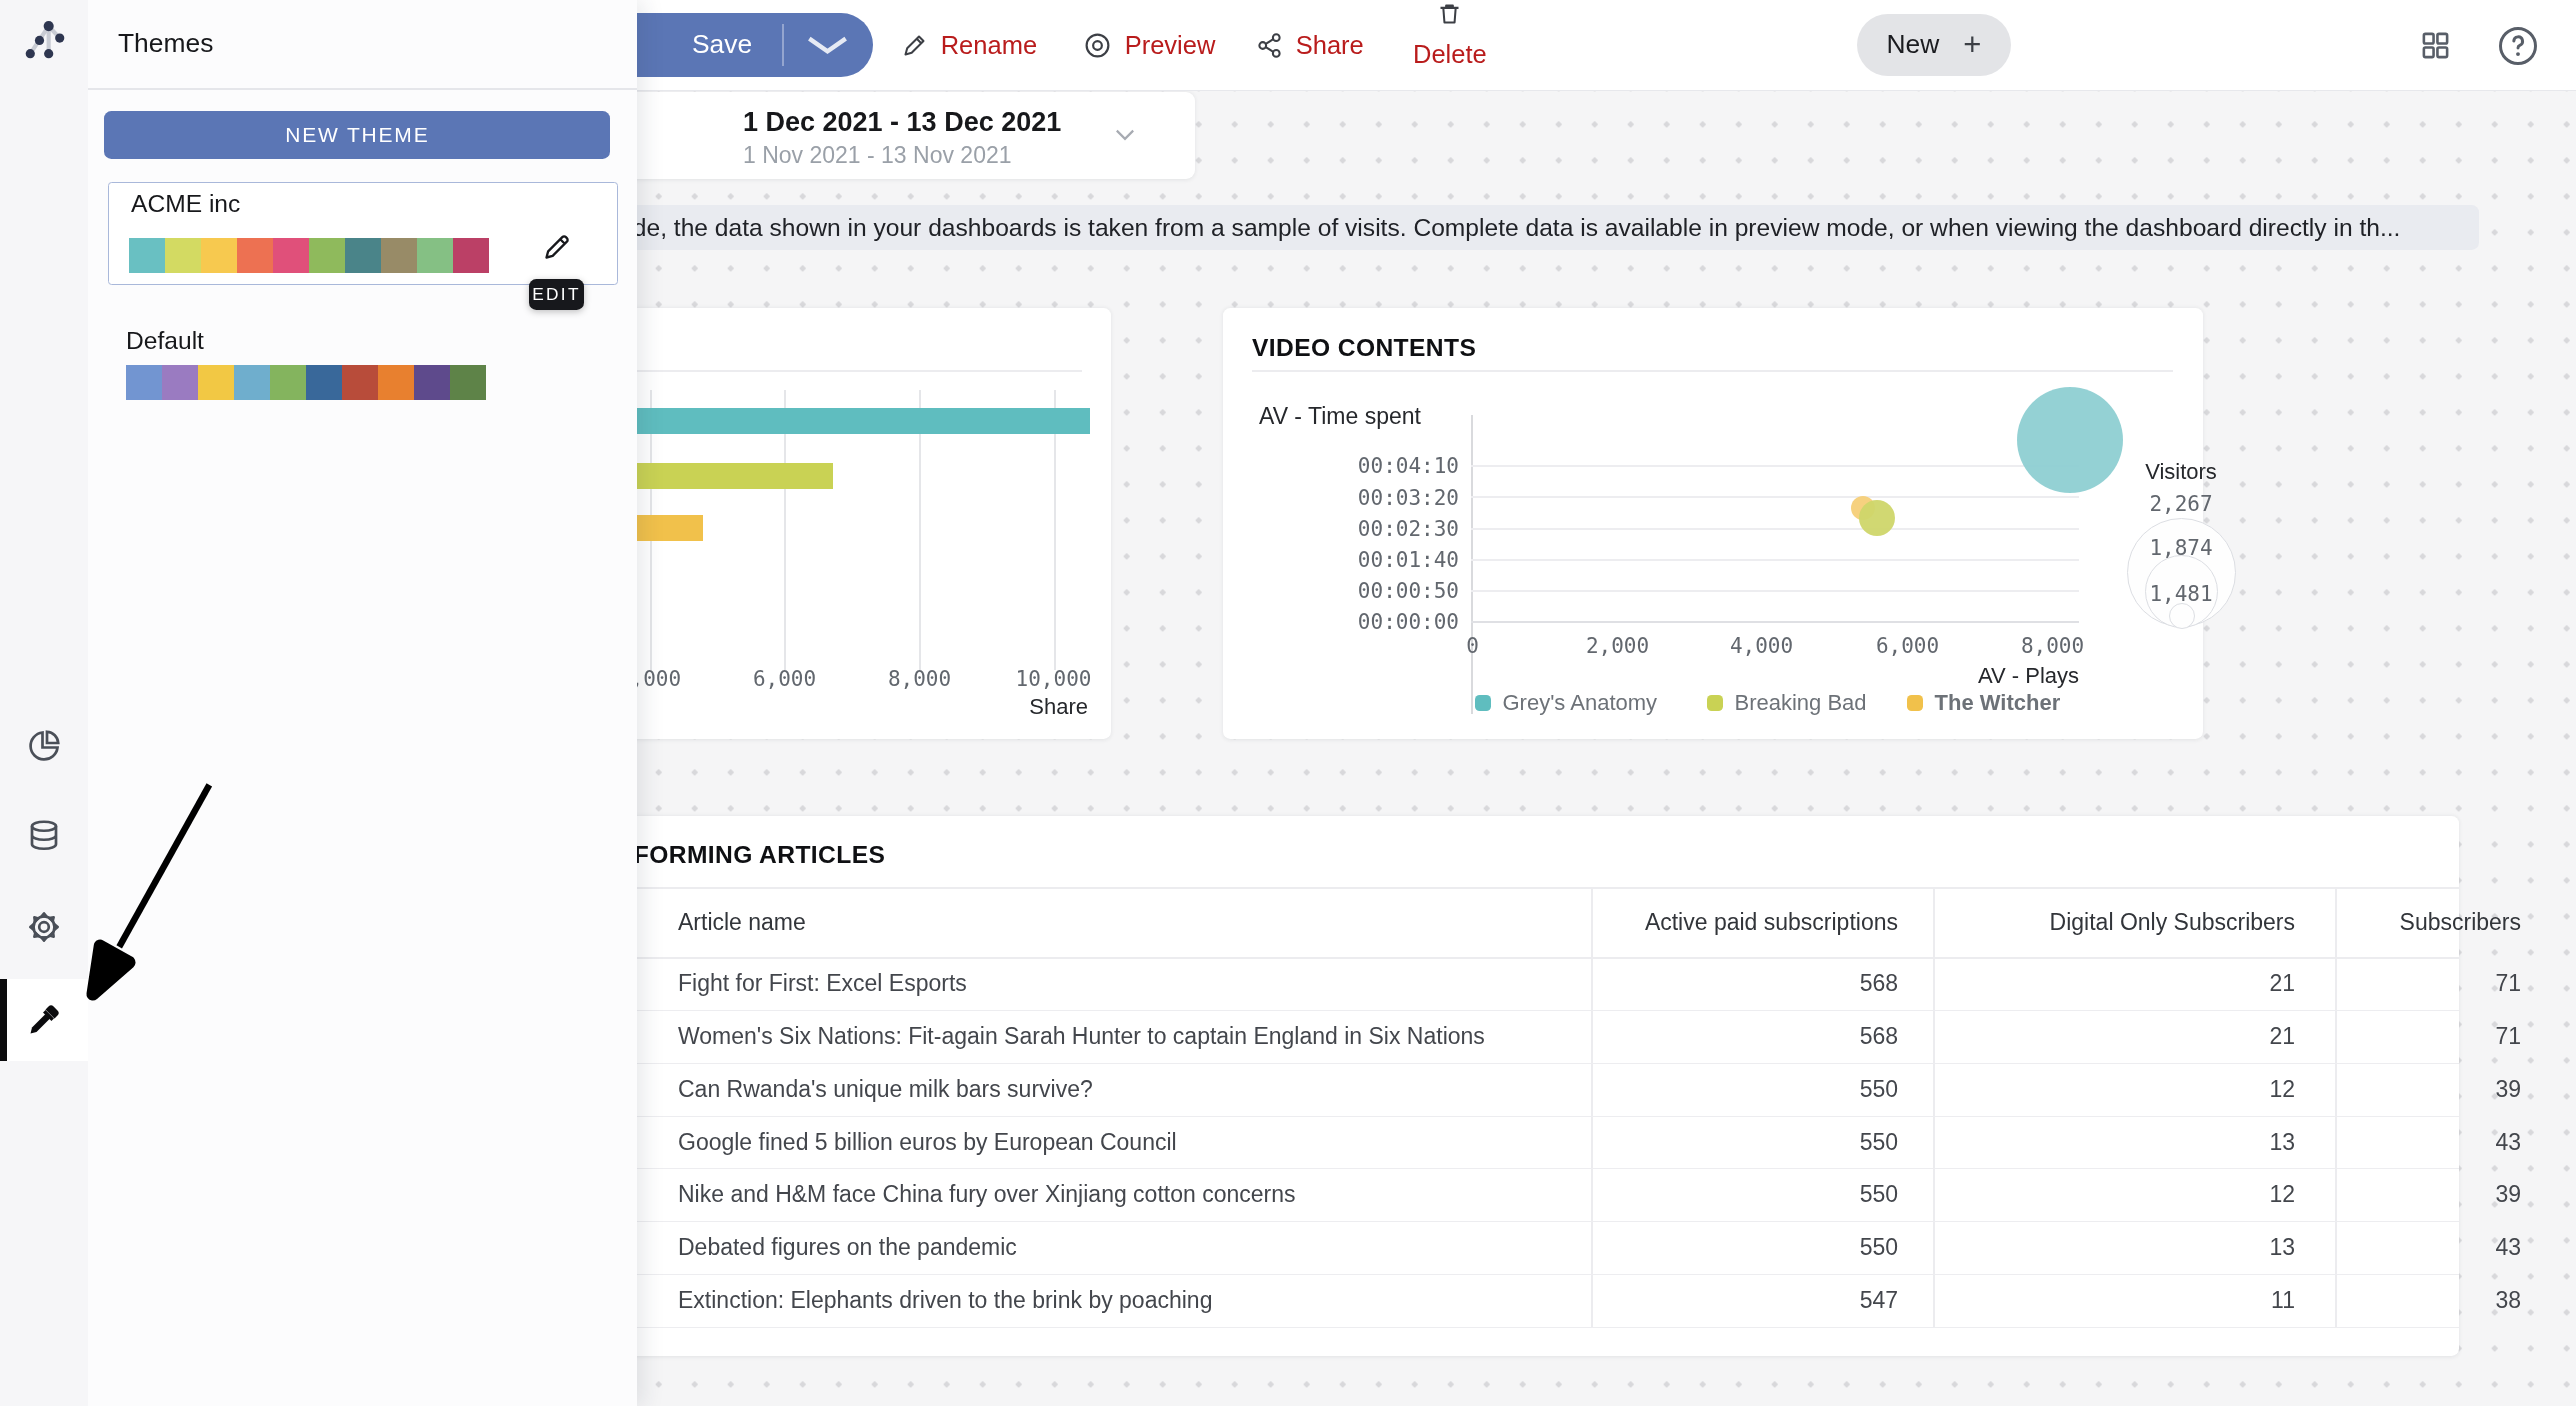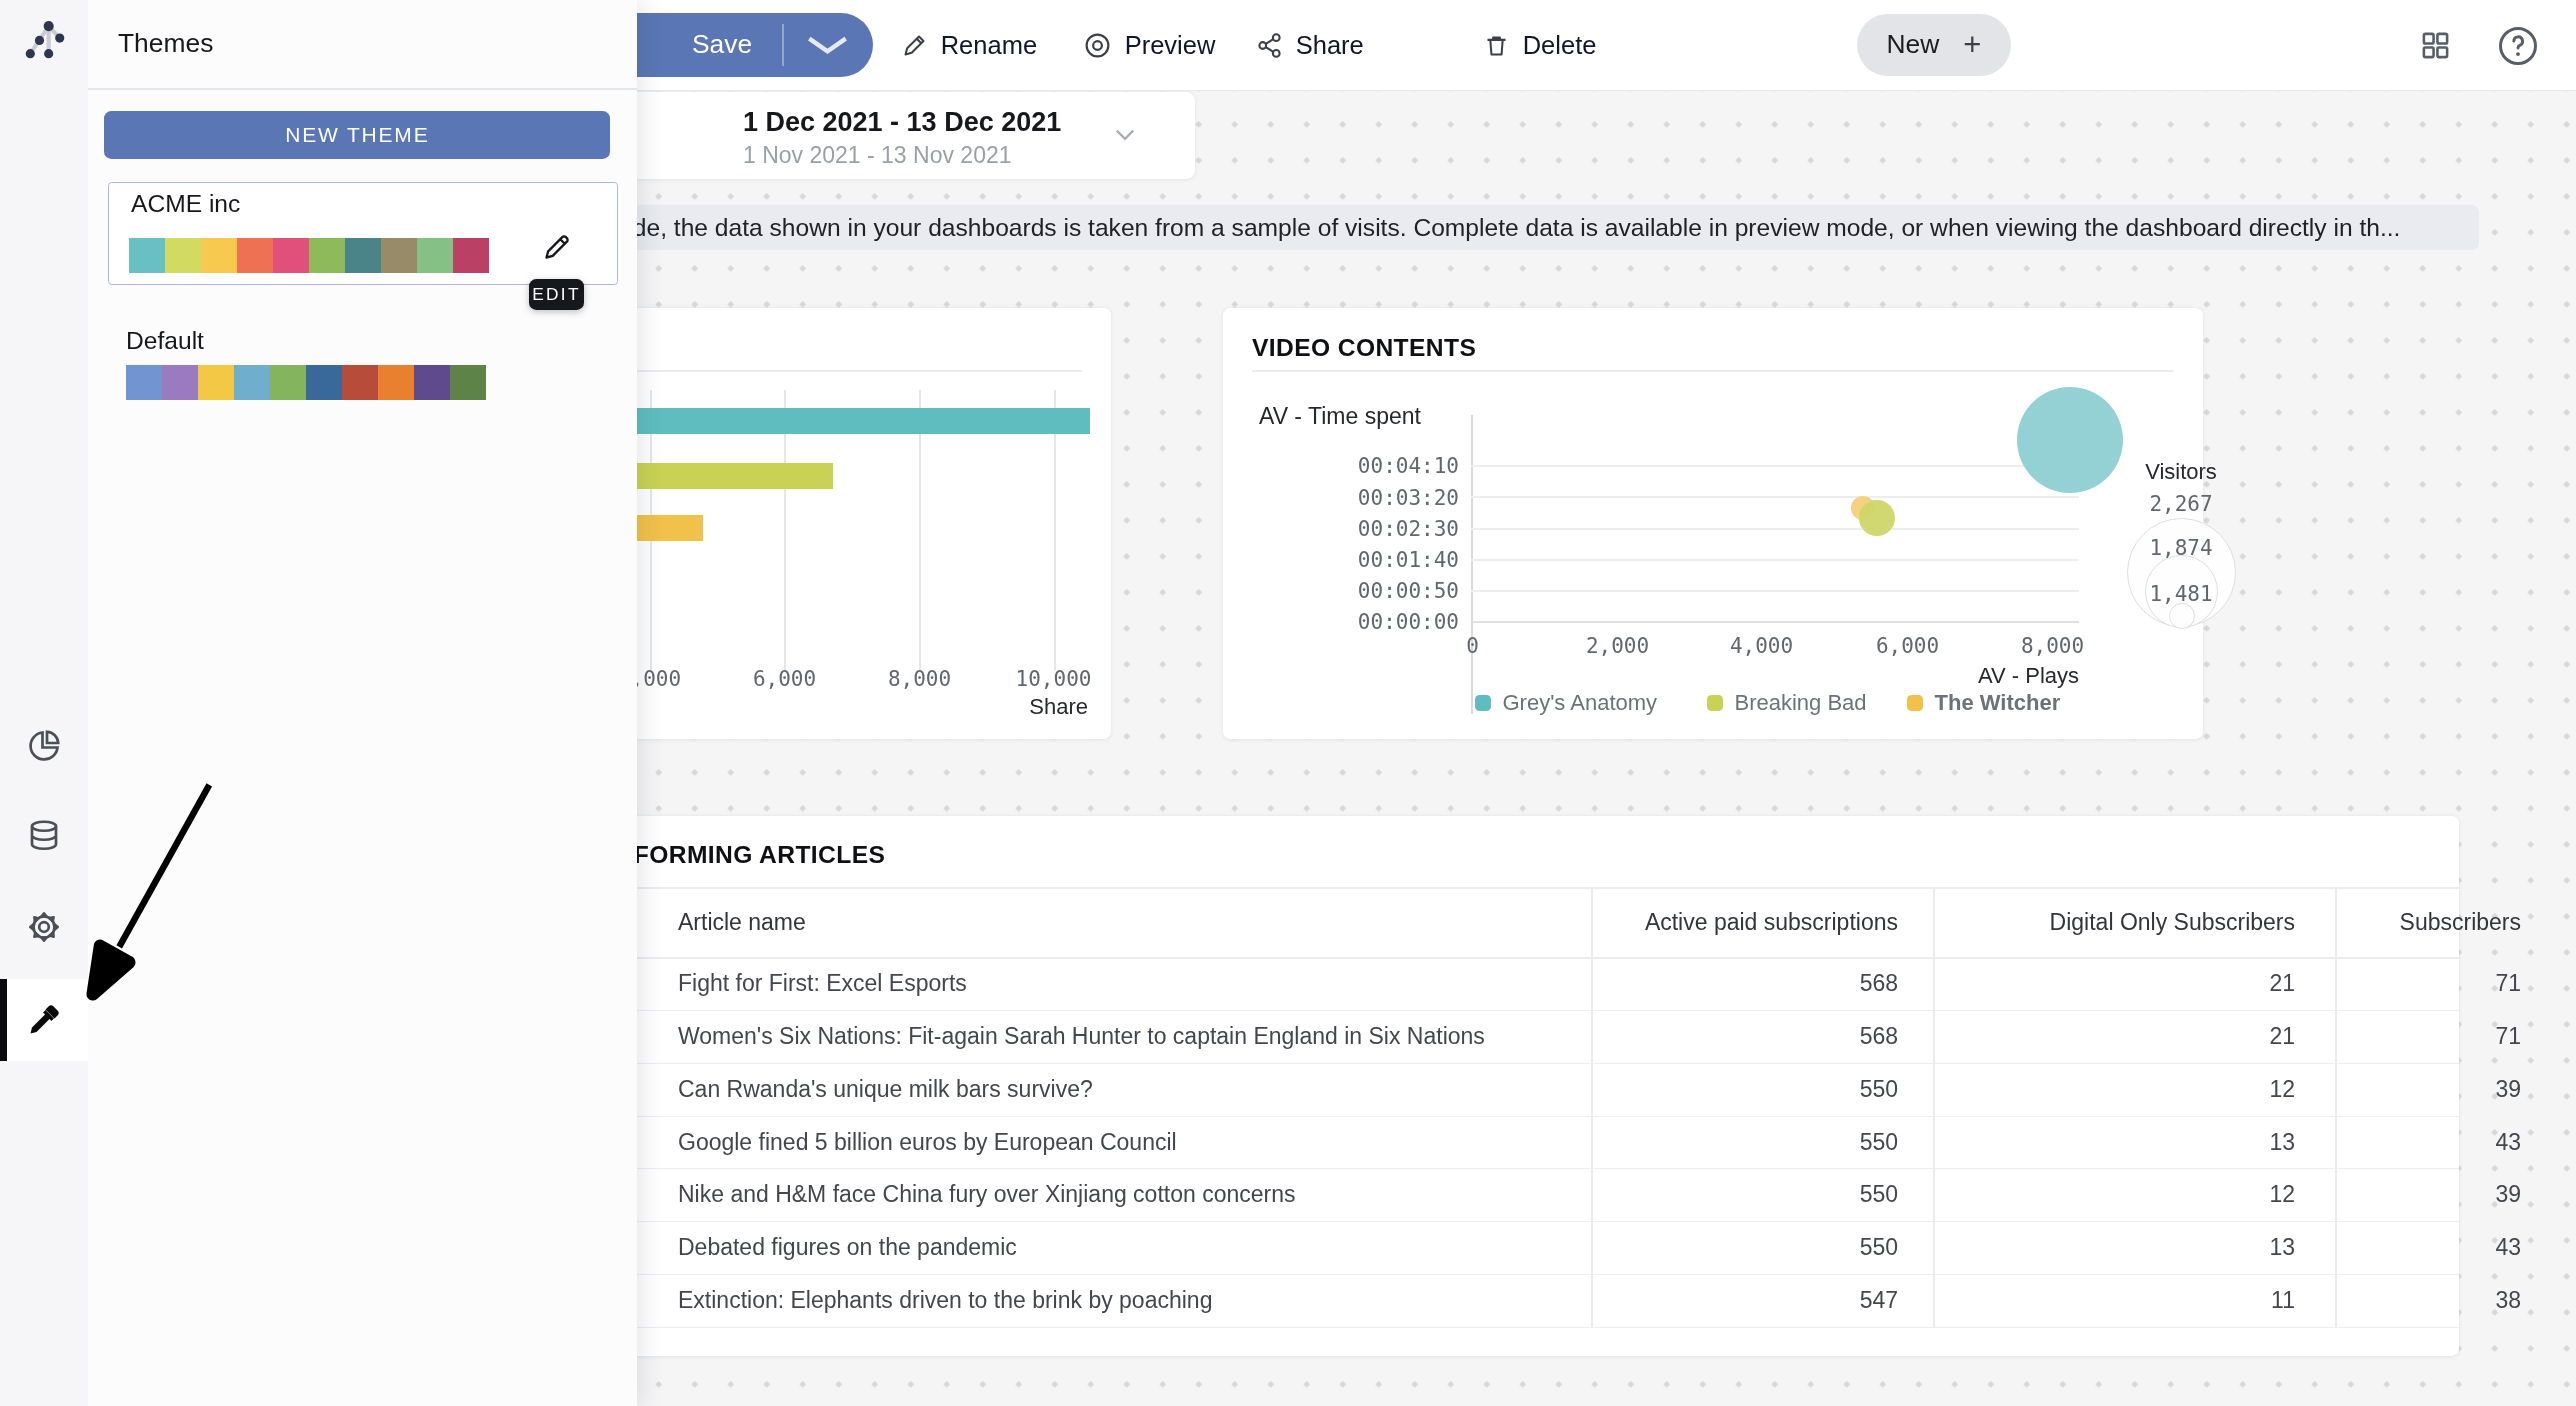--- a/index.html
+++ b/index.html
@@ -4,21 +4,21 @@
 <style>
   html,body{margin:0;padding:0;}
   body{
     width:2576px;height:1407px;position:relative;overflow:hidden;
     font-family:"Liberation Sans",sans-serif;background:#f5f5f6;
     -webkit-font-smoothing:antialiased;
   }
   .abs{position:absolute;}
   
   .topbar{left:88px;top:0;width:2488px;height:90px;background:#ffffff;border-bottom:1.8px solid #e7e8ec;z-index:5;}
-  .tb-item{display:flex;align-items:center;gap:12.7px;height:90px;font-size:25.5px;color:#0f172a;cursor:pointer;}
+  .tb-item{display:flex;align-items:center;gap:12.7px;height:90px;font-size:25.5px;color:#b91c1c;cursor:pointer;}
   .tb-item svg{display:block;}
   .save-btn{left:492px;top:12.7px;width:293px;height:64px;background:#5b76b5;border-radius:32px;color:#fff;}
   .save-btn .lbl{position:absolute;left:112px;top:16.4px;font-size:26.4px;}
   .save-btn .split{position:absolute;left:202px;top:11px;width:1.8px;height:42px;background:rgba(255,255,255,.35);}
   .pill-new{left:1769px;top:13.7px;width:154px;height:62px;background:#e3e4e7;border-radius:31px;display:flex;align-items:center;justify-content:center;gap:24px;font-size:26.4px;color:#1b1c20;cursor:pointer;}
   
   .canvas{left:88px;top:90px;width:2488px;height:1317px;
     background-image:radial-gradient(#d8d8db 2.7px,transparent 2.9px);
     background-size:36px 36px;background-position:12.7px 16.4px;z-index:1;}
   .card{position:absolute;background:#fff;border-radius:7.3px;box-shadow:0 0.9px 4.6px rgba(35,40,60,.09);}
@@ -99,21 +99,21 @@
   <div class="abs tb-item" style="left:1168px;">
     <svg width="27" height="27" viewBox="0 0 24 24">
         <circle cx="18" cy="5" r="3" fill="none" stroke="#3c3f45" stroke-width="1.8"></circle>
         <circle cx="6" cy="12" r="3" fill="none" stroke="#3c3f45" stroke-width="1.8"></circle>
         <circle cx="18" cy="19" r="3" fill="none" stroke="#3c3f45" stroke-width="1.8"></circle>
         <path d="M8.7 10.6 15.3 6.4 M8.7 13.4 15.3 17.6" stroke="#3c3f45" stroke-width="1.8"></path>
       </svg>
     <span>Share</span>
   </div>
 
-  <div class="abs tb-item" style="left:1395px;">
+  <div class="abs tb-item" style="left:1325px;flex-direction:column;">
     <svg width="27" height="27" viewBox="0 0 24 24">
         <path d="M4 7 h16 M9 7 V5 h6 v2 M6.5 7 l1 13 h9 l1-13" fill="none" stroke="#3c3f45" stroke-width="1.8" stroke-linejoin="round"></path>
       </svg>
     <span>Delete</span>
   </div>
 
 
   <div class="abs pill-new">
     <span>New</span>
     <span style="font-size:31px;color:#3c3f45;">+</span>

